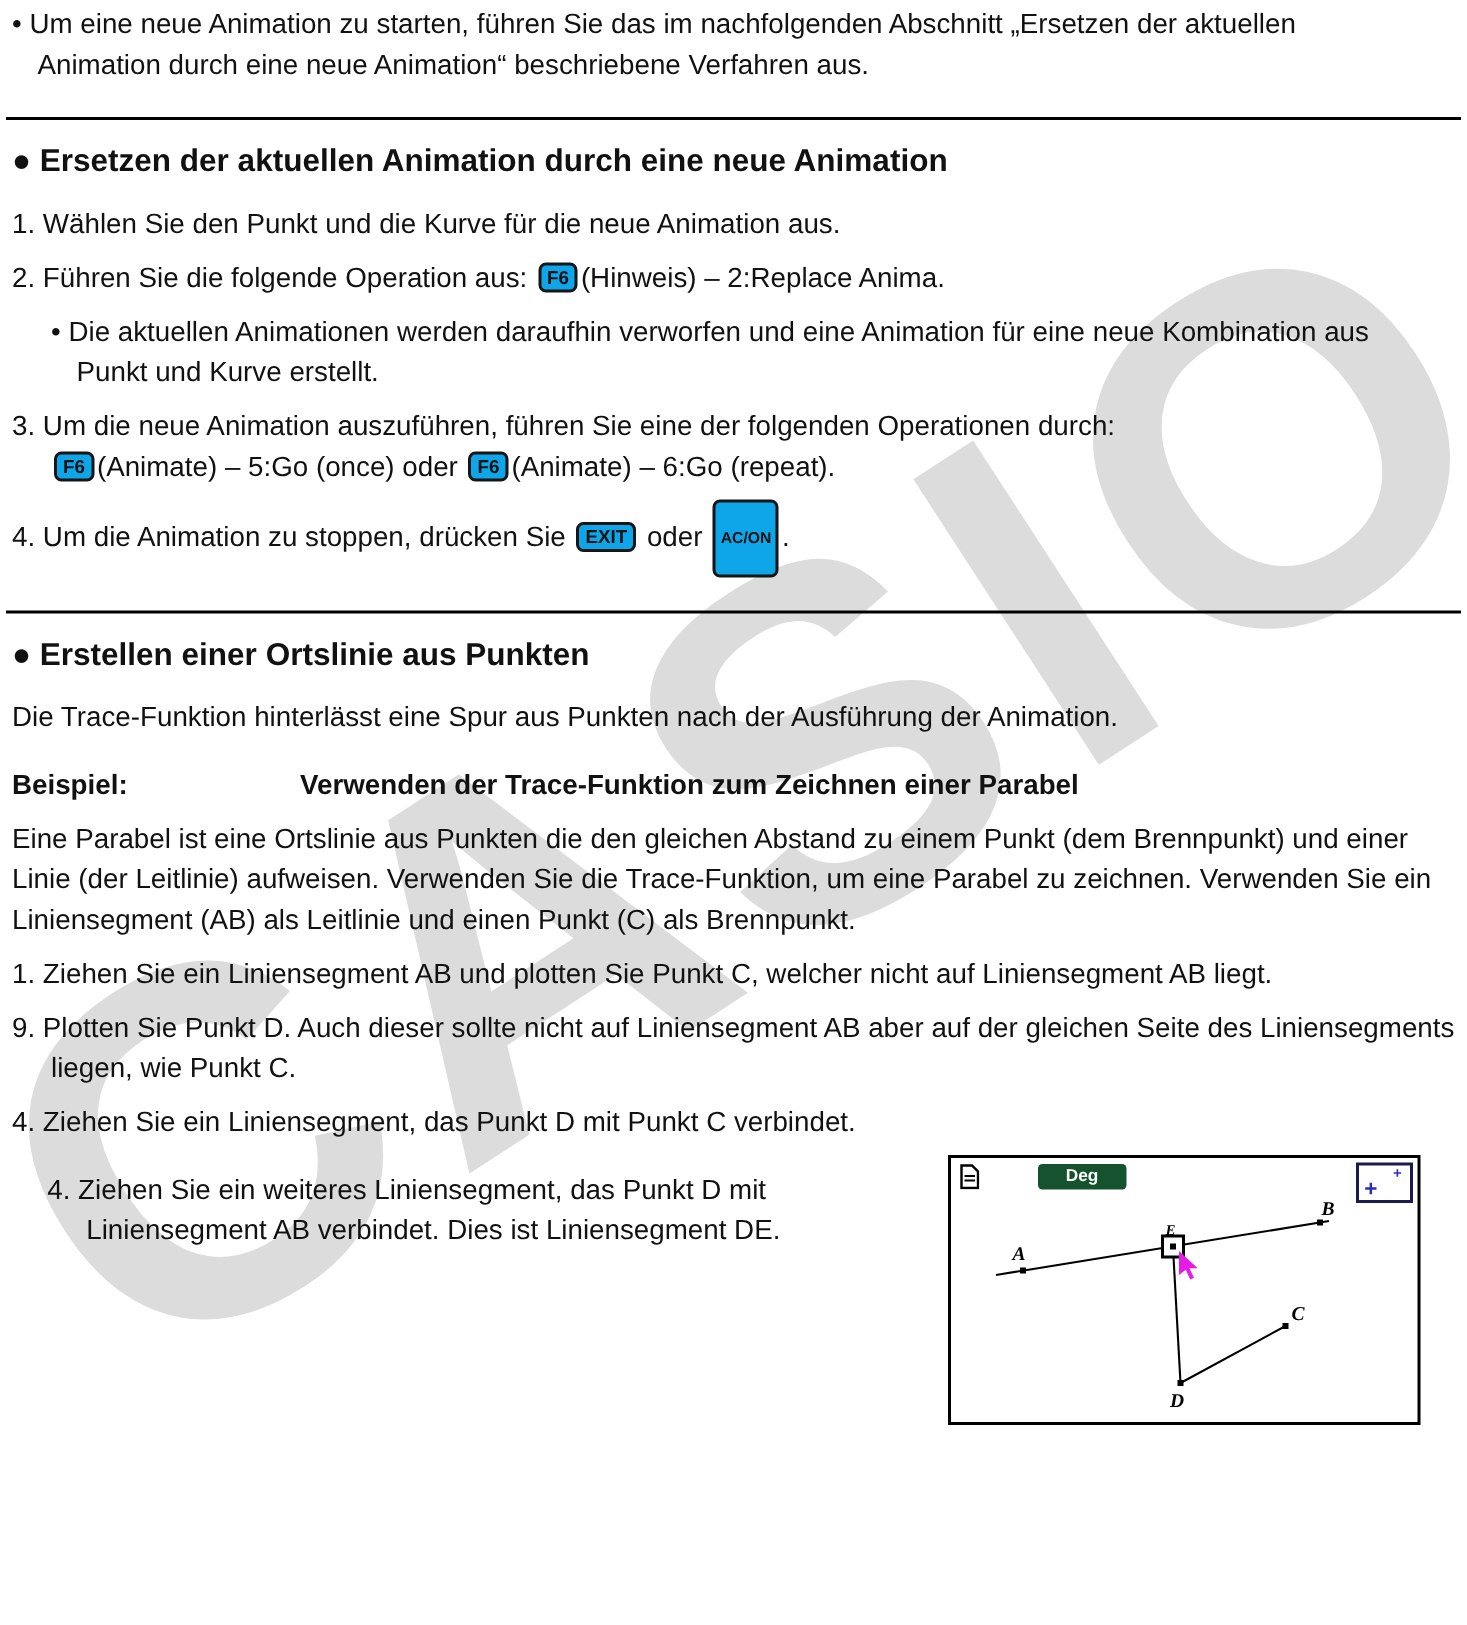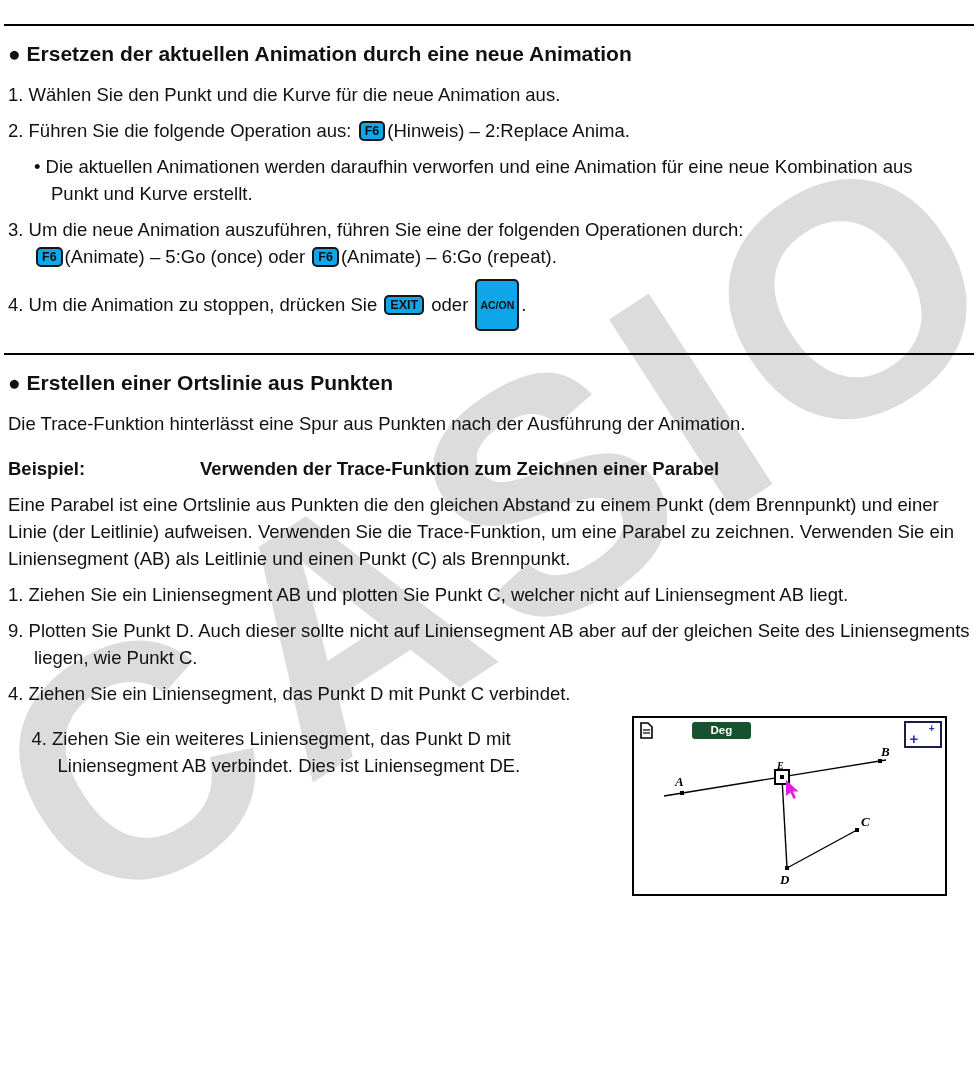--- a/index.html
+++ b/index.html
@@ -78,20 +78,21 @@
 </style>
 </head>
 <body>
 
 <div class="page">
 
   <div class="watermark">CASIO</div>
 
   <div class="content">
 
+    <p class="para hang-b intro">• Um eine neue Animation zu starten, führen Sie das im nachfolgenden Abschnitt „Ersetzen der aktuellen Animation durch eine neue Animation“ beschriebene Verfahren aus.</p>
 
     <hr class="rule">
 
     <h2 class="heading">● Ersetzen der aktuellen Animation durch eine neue Animation</h2>
 
     <p class="para hang-n">1. Wählen Sie den Punkt und die Kurve für die neue Animation aus.</p>
 
     <p class="para hang-n"><span>2. Führen Sie die folgende Operation aus: </span><span class="key">F6</span><span>(Hinweis) – 2:Replace Anima.</span></p>
 
     <p class="para hang-b sub">• Die aktuellen Animationen werden daraufhin verworfen und eine Animation für eine neue Kombination aus Punkt und Kurve erstellt.</p>

